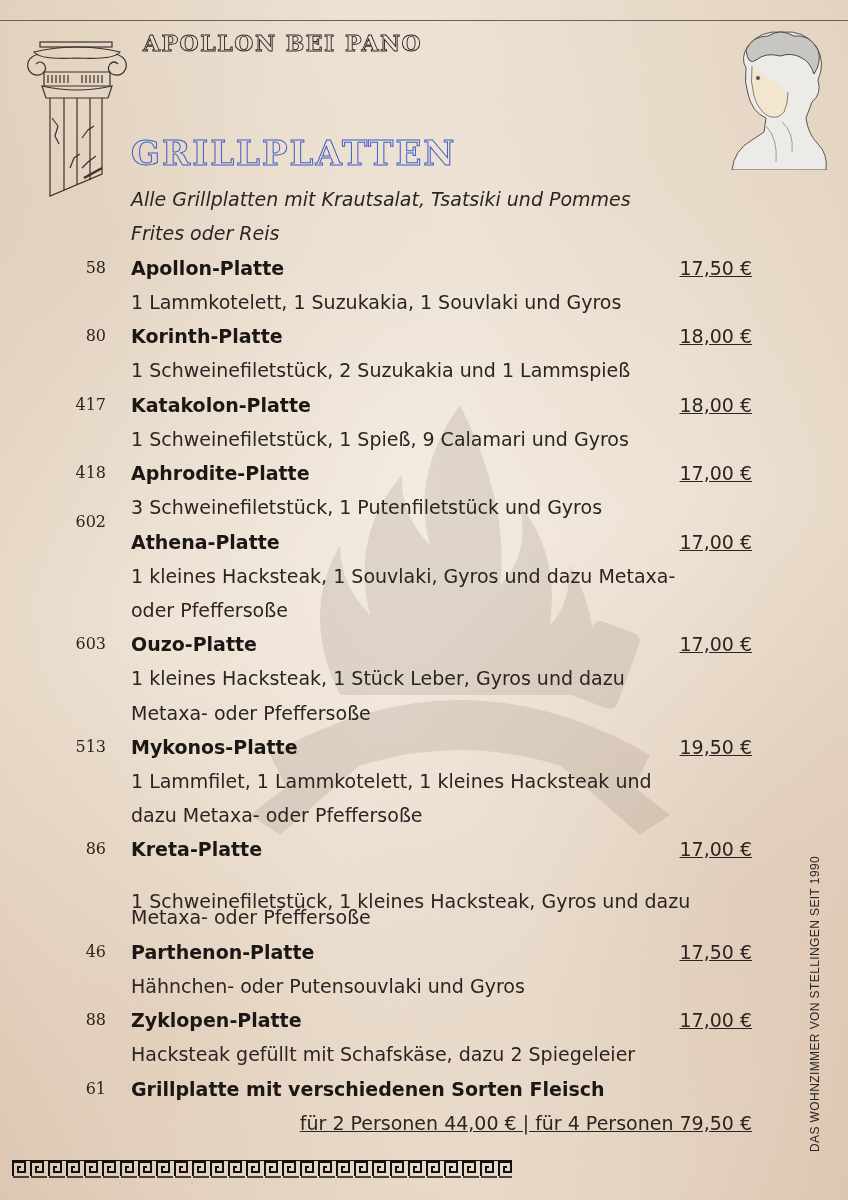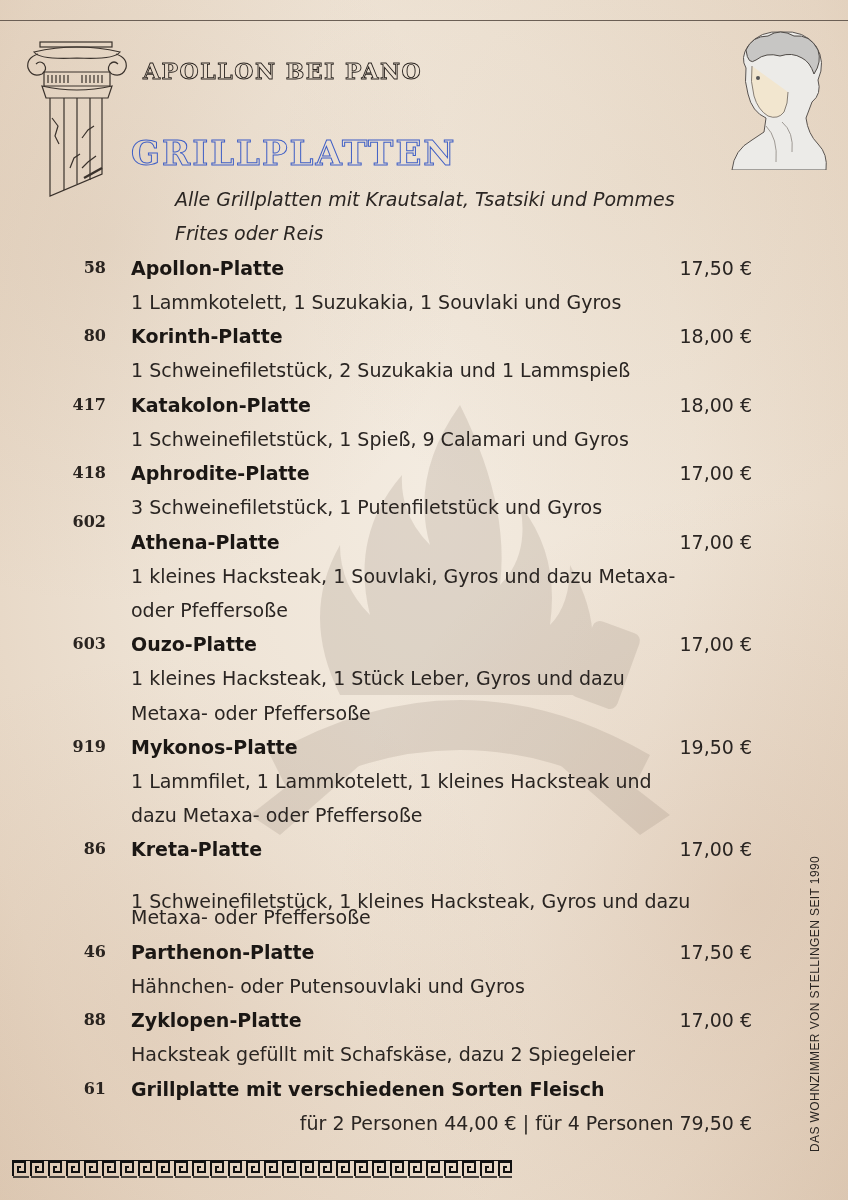--- a/index.html
+++ b/index.html
@@ -10,32 +10,32 @@
   }
   .texture { position:absolute; inset:0; pointer-events:none;
     background:
       radial-gradient(circle at 12% 20%, rgba(190,160,130,0.18), transparent 30%),
       radial-gradient(circle at 88% 75%, rgba(190,150,120,0.20), transparent 35%),
       radial-gradient(circle at 20% 85%, rgba(200,165,135,0.18), transparent 30%),
       radial-gradient(circle at 75% 15%, rgba(205,180,150,0.15), transparent 30%);
   }
   .top-rule { position:absolute; left:0; top:20px; width:848px; height:1px; background:#6b5f55; }
   .brand { position:absolute; left:143px; top:30px; font-family:"DejaVu Serif", serif; font-size:22px; letter-spacing:1.5px;
-    color:transparent; -webkit-text-stroke:0.9px #2a2420; font-weight:bold;margin-top:28px; }
+    color:transparent; -webkit-text-stroke:0.9px #2a2420; font-weight:bold; }
   .heading { position:absolute; left:131px; top:133px; font-family:"DejaVu Serif", serif; font-size:34px; letter-spacing:2px;
     color:transparent; -webkit-text-stroke:1px #3f5fc6; font-weight:bold; }
   .column { position:absolute; left:22px; top:28px; width:110px; height:170px; }
   .bust { position:absolute; left:722px; top:22px; width:110px; height:148px; }
   .watermark { position:absolute; left:230px; top:395px; width:460px; height:450px; opacity:0.22; pointer-events:none; }
   .line { position:absolute; left:131px; font-size:19px; line-height:26px; white-space:nowrap; }
-  .subtitle { font-style:italic; color:#2b2623;margin-left:44px; }
-  .num { position:absolute; width:45px; text-align:right; left:61px; font-family:"DejaVu Serif", serif; font-size:16px; color:#2a2420; line-height:26px;font-weight:bold; }
+  .subtitle { font-style:italic; color:#2b2623; }
+  .num { position:absolute; width:45px; text-align:right; left:61px; font-family:"DejaVu Serif", serif; font-size:16px; color:#2a2420; line-height:26px; }
   .name { font-weight:bold; color:#1b1714; }
   .desc { color:#2a2522; }
-  .price { position:absolute; right:96px; font-size:19px; line-height:26px; color:#2a2522; white-space:nowrap; }
+  .price { position:absolute; right:96px; font-size:19px; line-height:26px; color:#2a2522; white-space:nowrap;text-decoration:underline; }
   .meander { position:absolute; left:12px; top:1160px; width:500px; height:18px; }
   .side-text { position:absolute; left:808px; top:1152px; transform-origin:0 0; transform:rotate(-90deg);
     font-family:"Liberation Sans", sans-serif; font-size:12px; letter-spacing:0.4px; color:#2a2522; white-space:nowrap; }
 </style>
 </head>
 <body>
 
 <div class="texture"></div>
 <div class="top-rule"></div>
 
@@ -101,21 +101,21 @@
 <div class="price" style="top:529px">17,00 €</div>
 <div class="line desc" style="top:563px">1 kleines Hacksteak, 1 Souvlaki, Gyros und dazu Metaxa-</div>
 <div class="line desc" style="top:597px">oder Pfeffersoße</div>
 
 <div class="num" style="top:631px">603</div>
 <div class="line name" style="top:631px">Ouzo-Platte</div>
 <div class="price" style="top:631px">17,00 €</div>
 <div class="line desc" style="top:665px">1 kleines Hacksteak, 1 Stück Leber, Gyros und dazu</div>
 <div class="line desc" style="top:700px">Metaxa- oder Pfeffersoße</div>
 
-<div class="num" style="top:734px">919</div>
+<div class="num" style="top:734px">513</div>
 <div class="line name" style="top:734px">Mykonos-Platte</div>
 <div class="price" style="top:734px">19,50 €</div>
 <div class="line desc" style="top:768px">1 Lammfilet, 1 Lammkotelett, 1 kleines Hacksteak und</div>
 <div class="line desc" style="top:802px">dazu Metaxa- oder Pfeffersoße</div>
 
 <div class="num" style="top:836px">86</div>
 <div class="line name" style="top:836px">Kreta-Platte</div>
 <div class="price" style="top:836px">17,00 €</div>
 <div class="line desc" style="top:888px">1 Schweinefiletstück, 1 kleines Hacksteak, Gyros und dazu</div>
 <div class="line desc" style="top:904px">Metaxa- oder Pfeffersoße</div>

